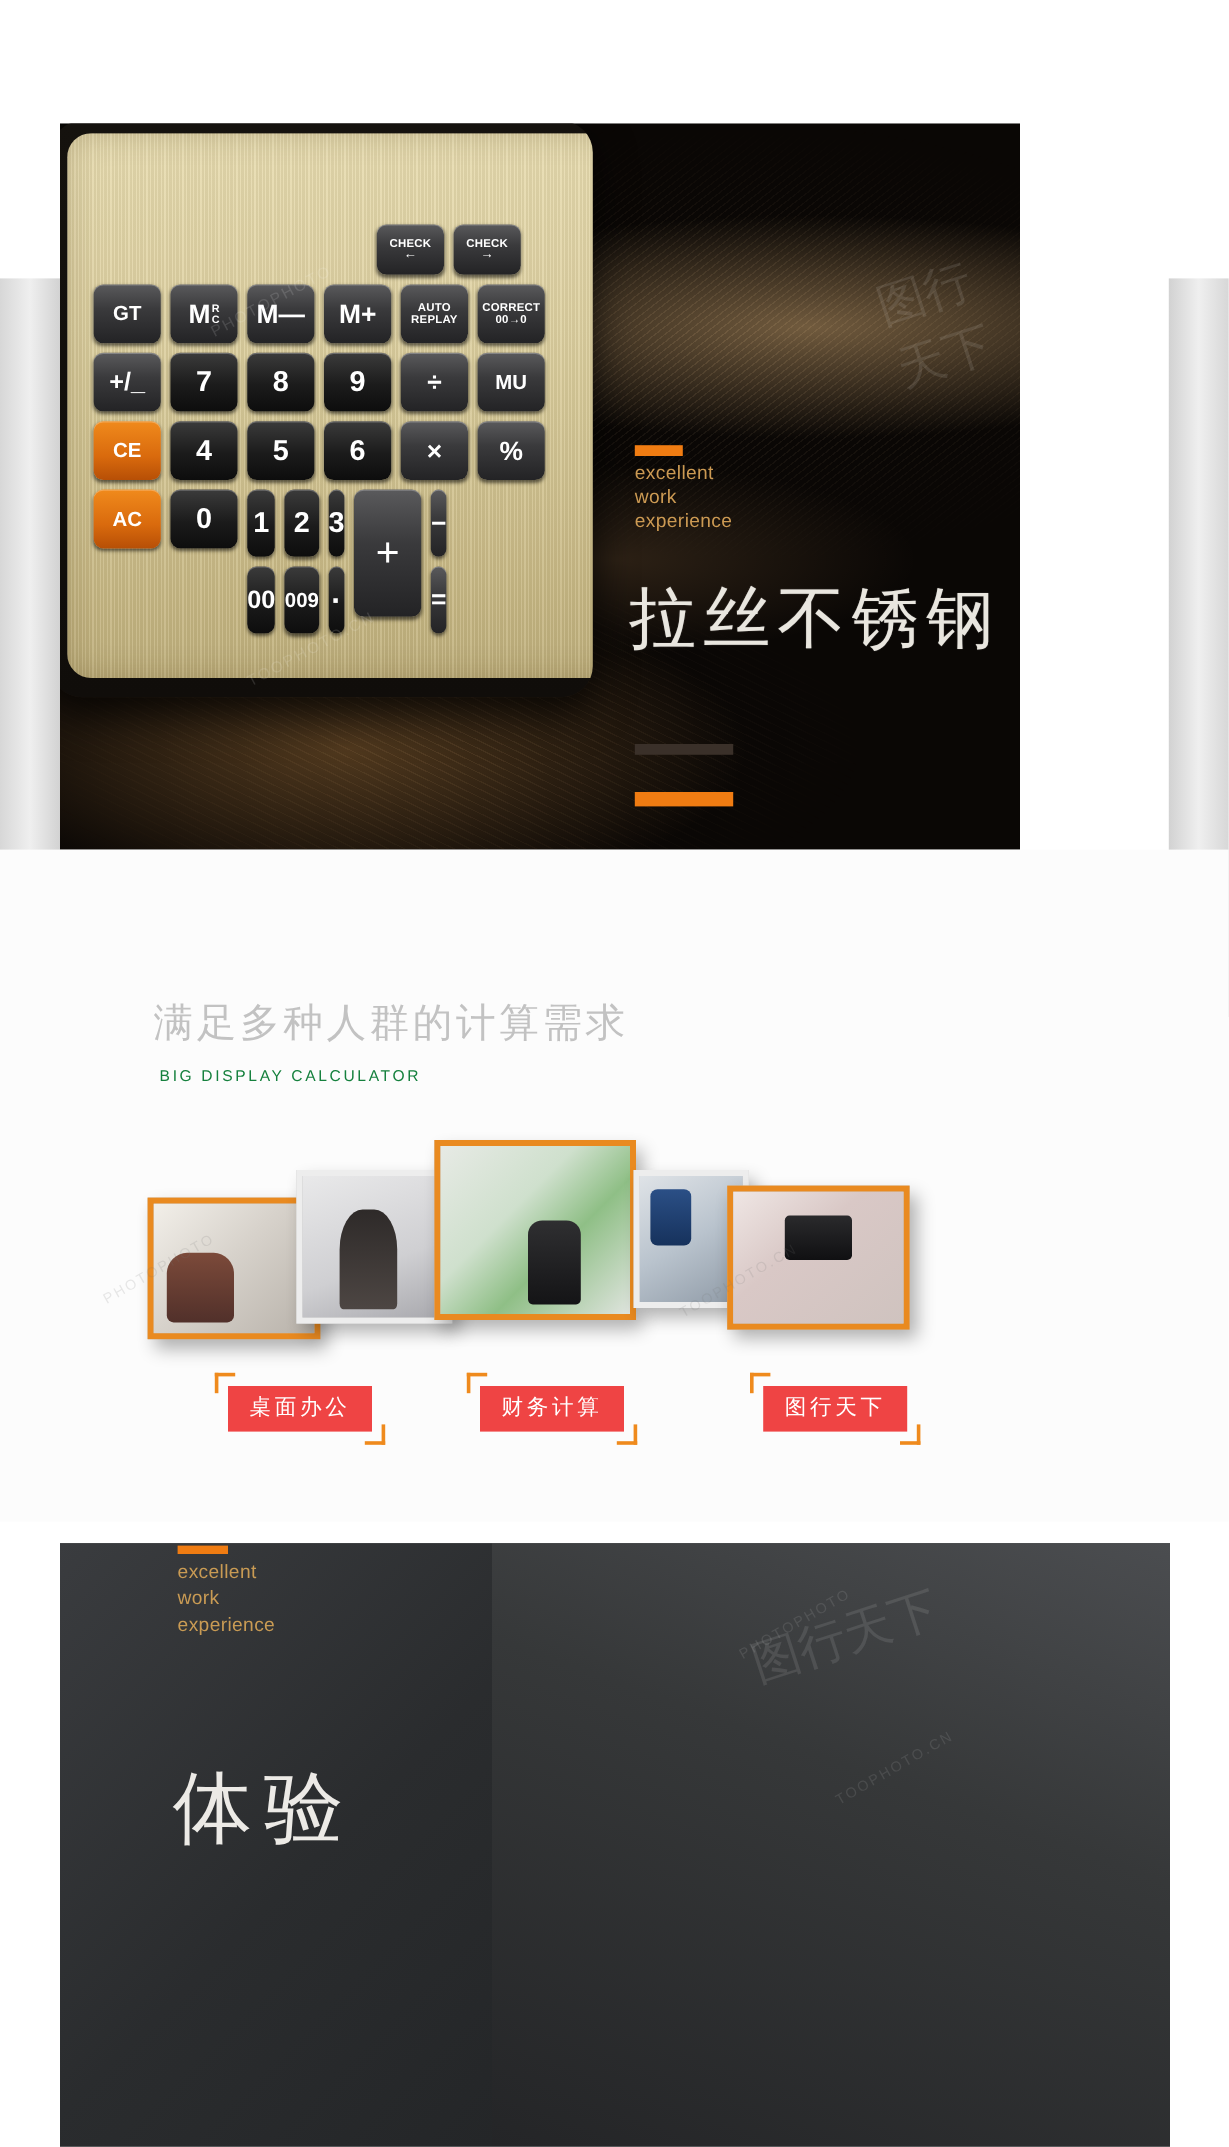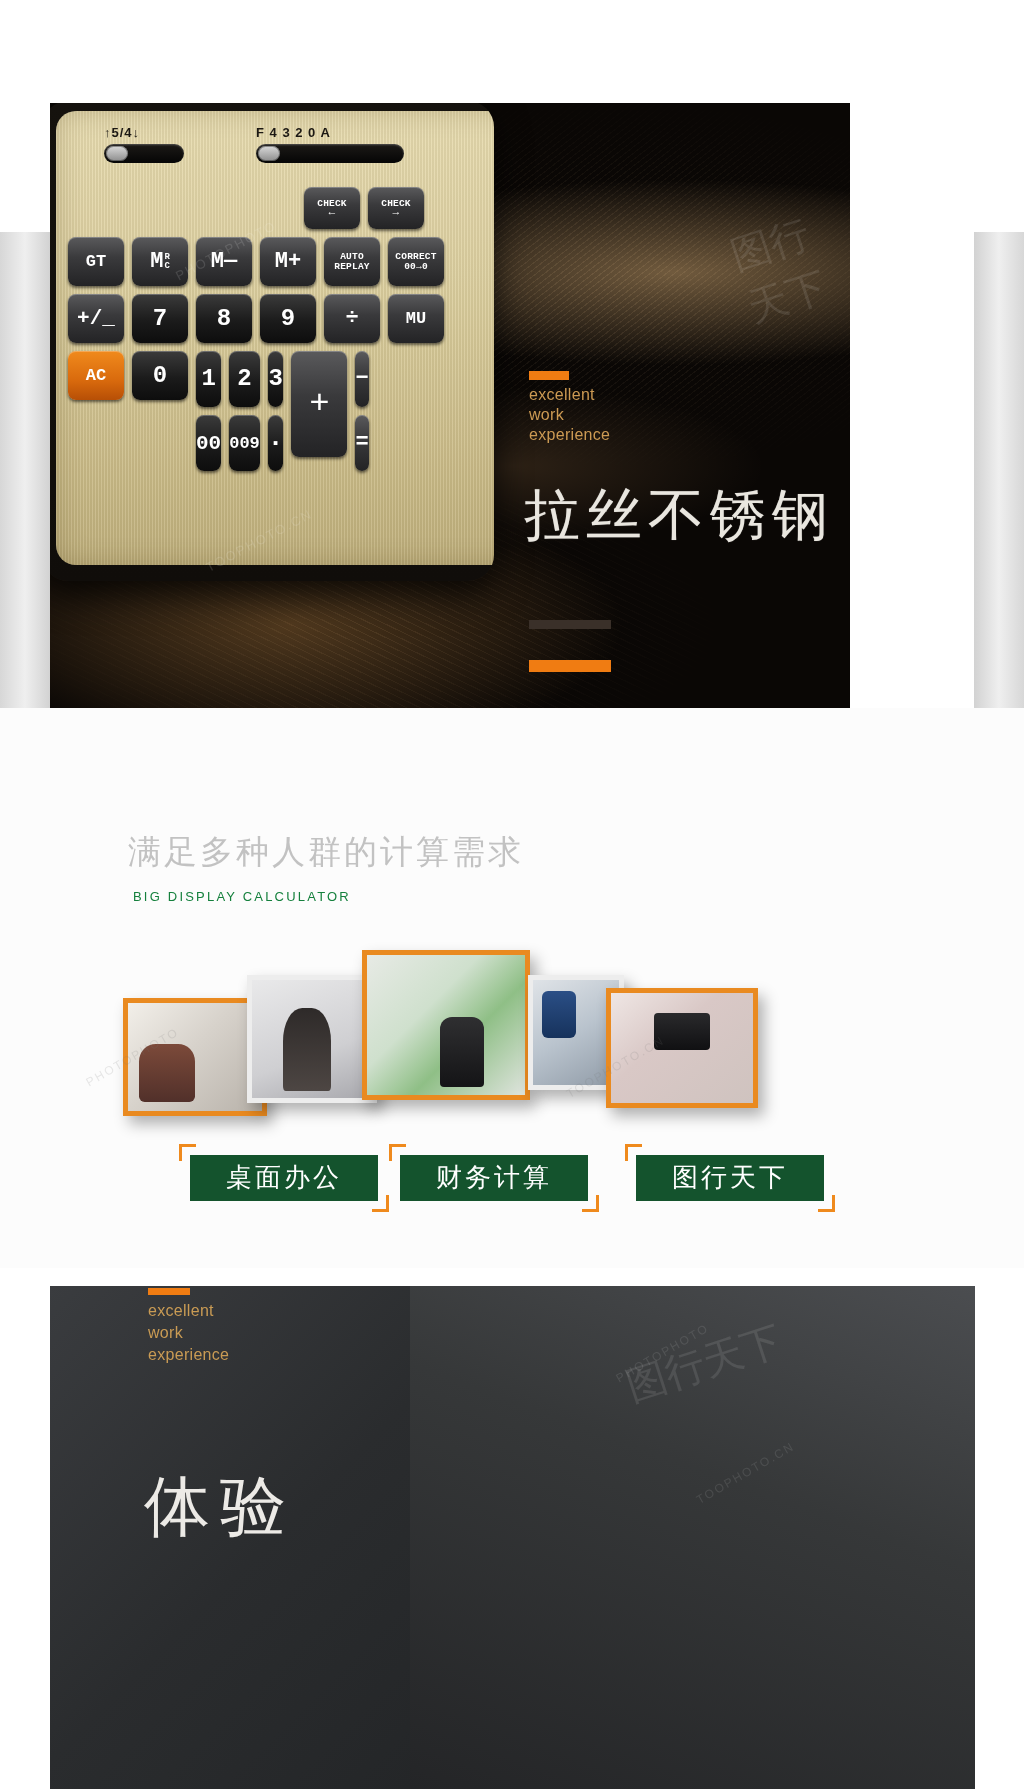--- a/index.html
+++ b/index.html
@@ -88,21 +88,21 @@
     position:relative;
   }
   .sw .sw-knob {
     position:absolute; left:2px; top:2px; width:22px; height:15px; border-radius:8px;
     background:linear-gradient(180deg,#d9d9d9,#8e8e8e);
     box-shadow:inset 0 0 0 1px rgba(0,0,0,.35);
   }
   #sw-round { left:0; width:80px; }
   #sw-decimal { left:152px; width:148px; }
 
-  .keypad { position:absolute; left:12px; top:76px; width:430px;font-family:Liberation Mono, monospace; }
+  .keypad { position:absolute; left:22px; top:76px; width:430px; }
   .krow { display:flex; gap:8px; margin-bottom:8px; height:49px; }
   .key {
     flex:0 0 56px; height:49px; border-radius:8px;
     background:linear-gradient(180deg,#5a5a5c 0%,#3a3a3c 42%,#232325 100%);
     box-shadow:0 2px 3px rgba(0,0,0,.55), inset 0 1px 0 rgba(255,255,255,.26);
     color:#fff; display:flex; align-items:center; justify-content:center;
     font-size:17px; font-weight:bold; line-height:1; text-align:center;
   }
   .key.num {
     background:linear-gradient(180deg,#3b3b3b 0%,#1b1b1b 55%,#0d0d0d 100%);
@@ -180,22 +180,22 @@
   .sc4 { background:linear-gradient(150deg,#dfe3e7 0%,#b9c3cd 50%,#8f9aa6 100%); }
   .sc4::after { content:""; position:absolute; left:10%; top:10%; width:40%; height:45%;
     background:linear-gradient(180deg,#2b4f86,#16325c); border-radius:6px; }
   .sc5 { background:linear-gradient(140deg,#efe6e4 0%,#d9c8c6 40%,#cfc3bf 100%); }
   .sc5::after { content:""; position:absolute; left:30%; top:18%; width:40%; height:34%;
     background:linear-gradient(180deg,#2a2a2c,#101012); border-radius:4px; }
 
   
   .tag-wrap { position:absolute; }
   .tag {
-    background:#14532d; color:#fff; font-size:26px; letter-spacing:3px;
-    padding:9px 36px 11px; display:inline-block; font-weight:400;
+    background:#ef4444; color:#fff; font-size:18px; letter-spacing:3px;
+    padding:9px 18px 11px; display:inline-block; font-weight:400;
     font-family:"DejaVu Sans", sans-serif; line-height:1;
   }
   .tag-corner-tl {
     position:absolute; left:-11px; top:-11px; width:17px; height:17px;
     border-left:3px solid #ef8a1d; border-top:3px solid #ef8a1d;
   }
   .tag-corner-br {
     position:absolute; right:-11px; bottom:-11px; width:17px; height:17px;
     border-right:3px solid #ef8a1d; border-bottom:3px solid #ef8a1d;
   }
@@ -245,34 +245,20 @@
 
 
   <div class="hero">
     <div class="hero-swirl"></div>
     <div class="hero-lines"></div>
     <div class="hero-lines2"></div>
 
     <div class="calc-photo">
       <div class="calc-face">
 
-        <div class="switch-row">
-          <div class="sw" id="sw-round">
-            <div class="sw-lab">↑5/4↓</div>
-            <div class="sw-track">
-              <div class="sw-knob"></div>
-            </div>
-          </div>
-          <div class="sw" id="sw-decimal">
-            <div class="sw-lab">F 4 3 2 0 A</div>
-            <div class="sw-track">
-              <div class="sw-knob"></div>
-            </div>
-          </div>
-        </div>
 
         <div class="keypad">
 
           <div class="krow" style="height:42px; margin-left:236px;">
             <div class="key small" style="height:42px;">
               <span><span>CHECK</span><span class="check-arrow">←</span></span>
             </div>
             <div class="key small" style="height:42px;">
               <span><span>CHECK</span><span class="check-arrow">→</span></span>
             </div>
@@ -296,20 +282,28 @@
 
           <div class="krow">
             <div class="key" style="font-size:21px;">+/_</div>
             <div class="key num">7</div>
             <div class="key num">8</div>
             <div class="key num">9</div>
             <div class="key op">÷</div>
             <div class="key">MU</div>
           </div>
 
+          <div class="krow">
+            <div class="key orange">CE</div>
+            <div class="key num">4</div>
+            <div class="key num">5</div>
+            <div class="key num">6</div>
+            <div class="key op">×</div>
+            <div class="key op">%</div>
+          </div>
 
           <div class="krow" style="height:106px;">
             <div style="display:flex; flex-direction:row; gap:8px;">
               <div class="key orange">AC</div>
               <div class="key num">0</div>
             </div>
             <div style="display:flex; flex-direction:column; gap:8px;">
               <div class="key num">1</div>
               <div class="key num" style="font-size:21px;">00</div>
             </div>

